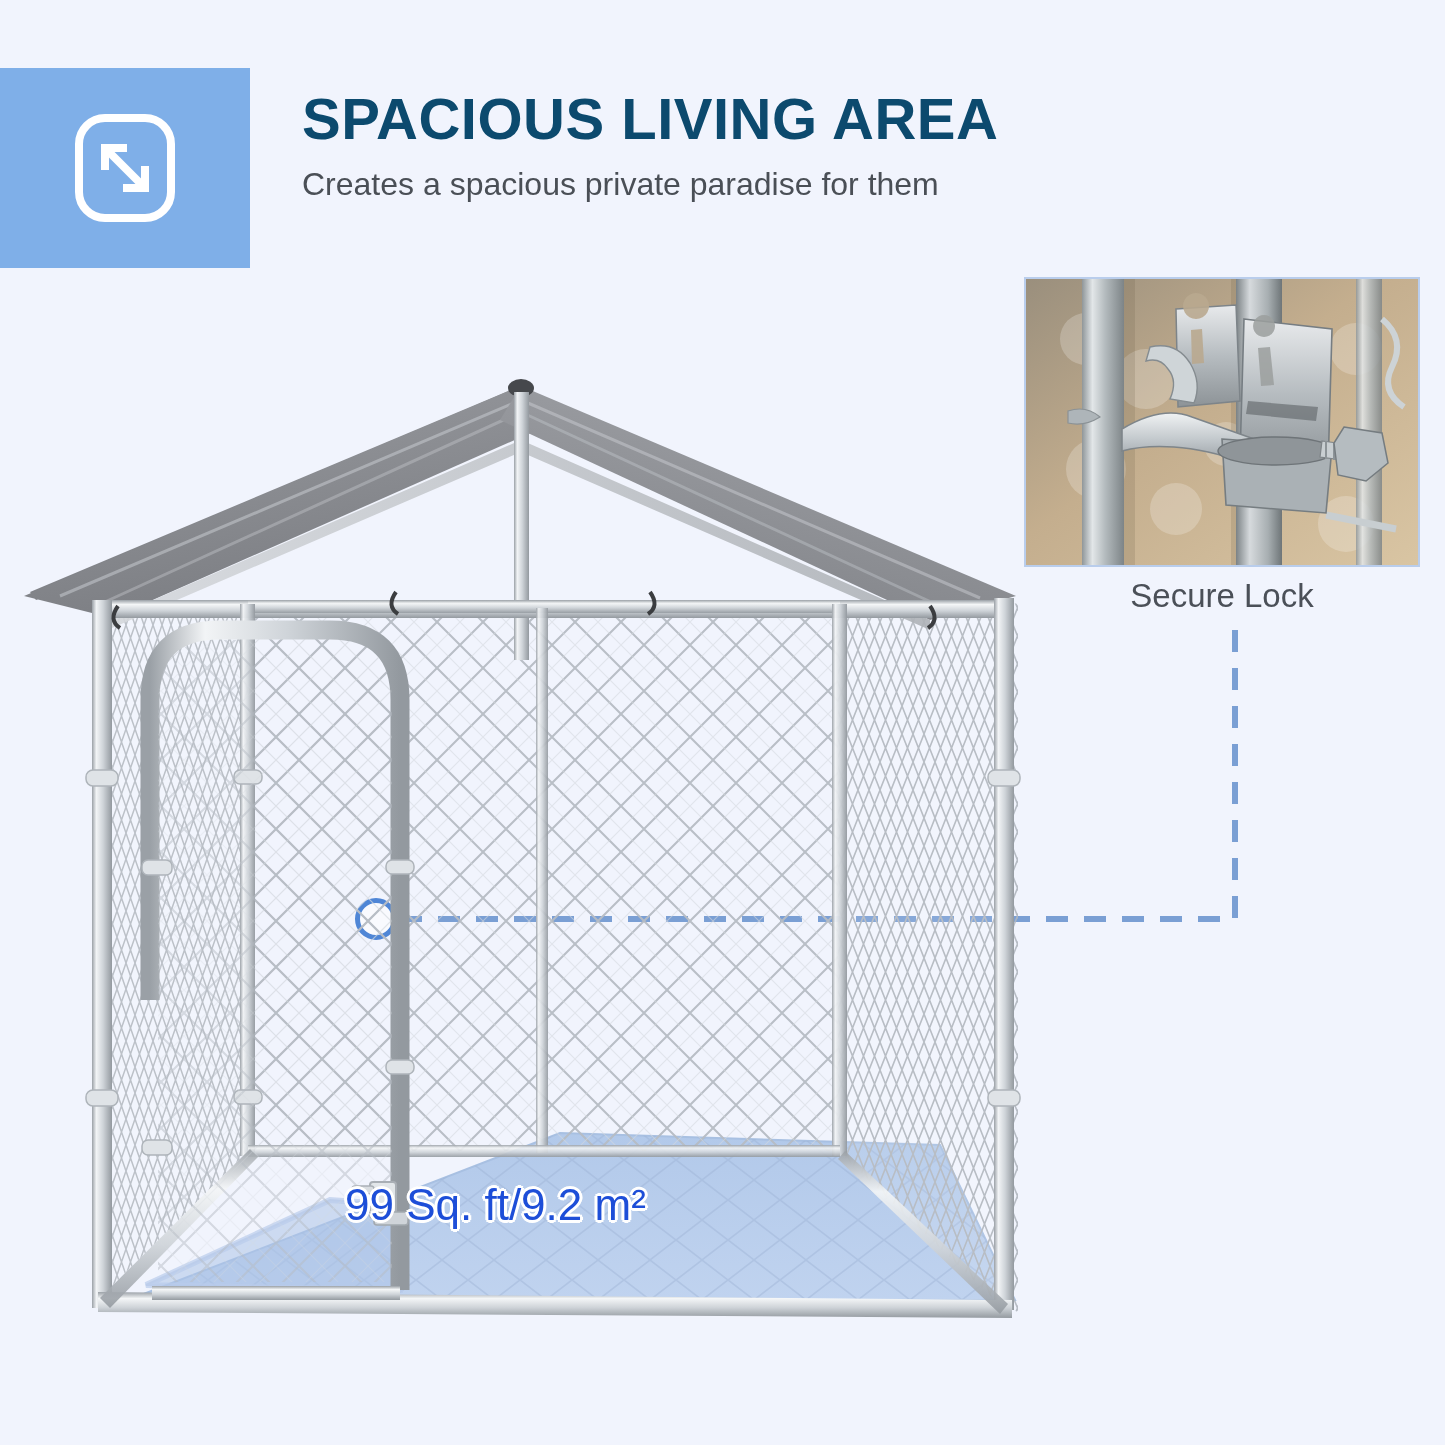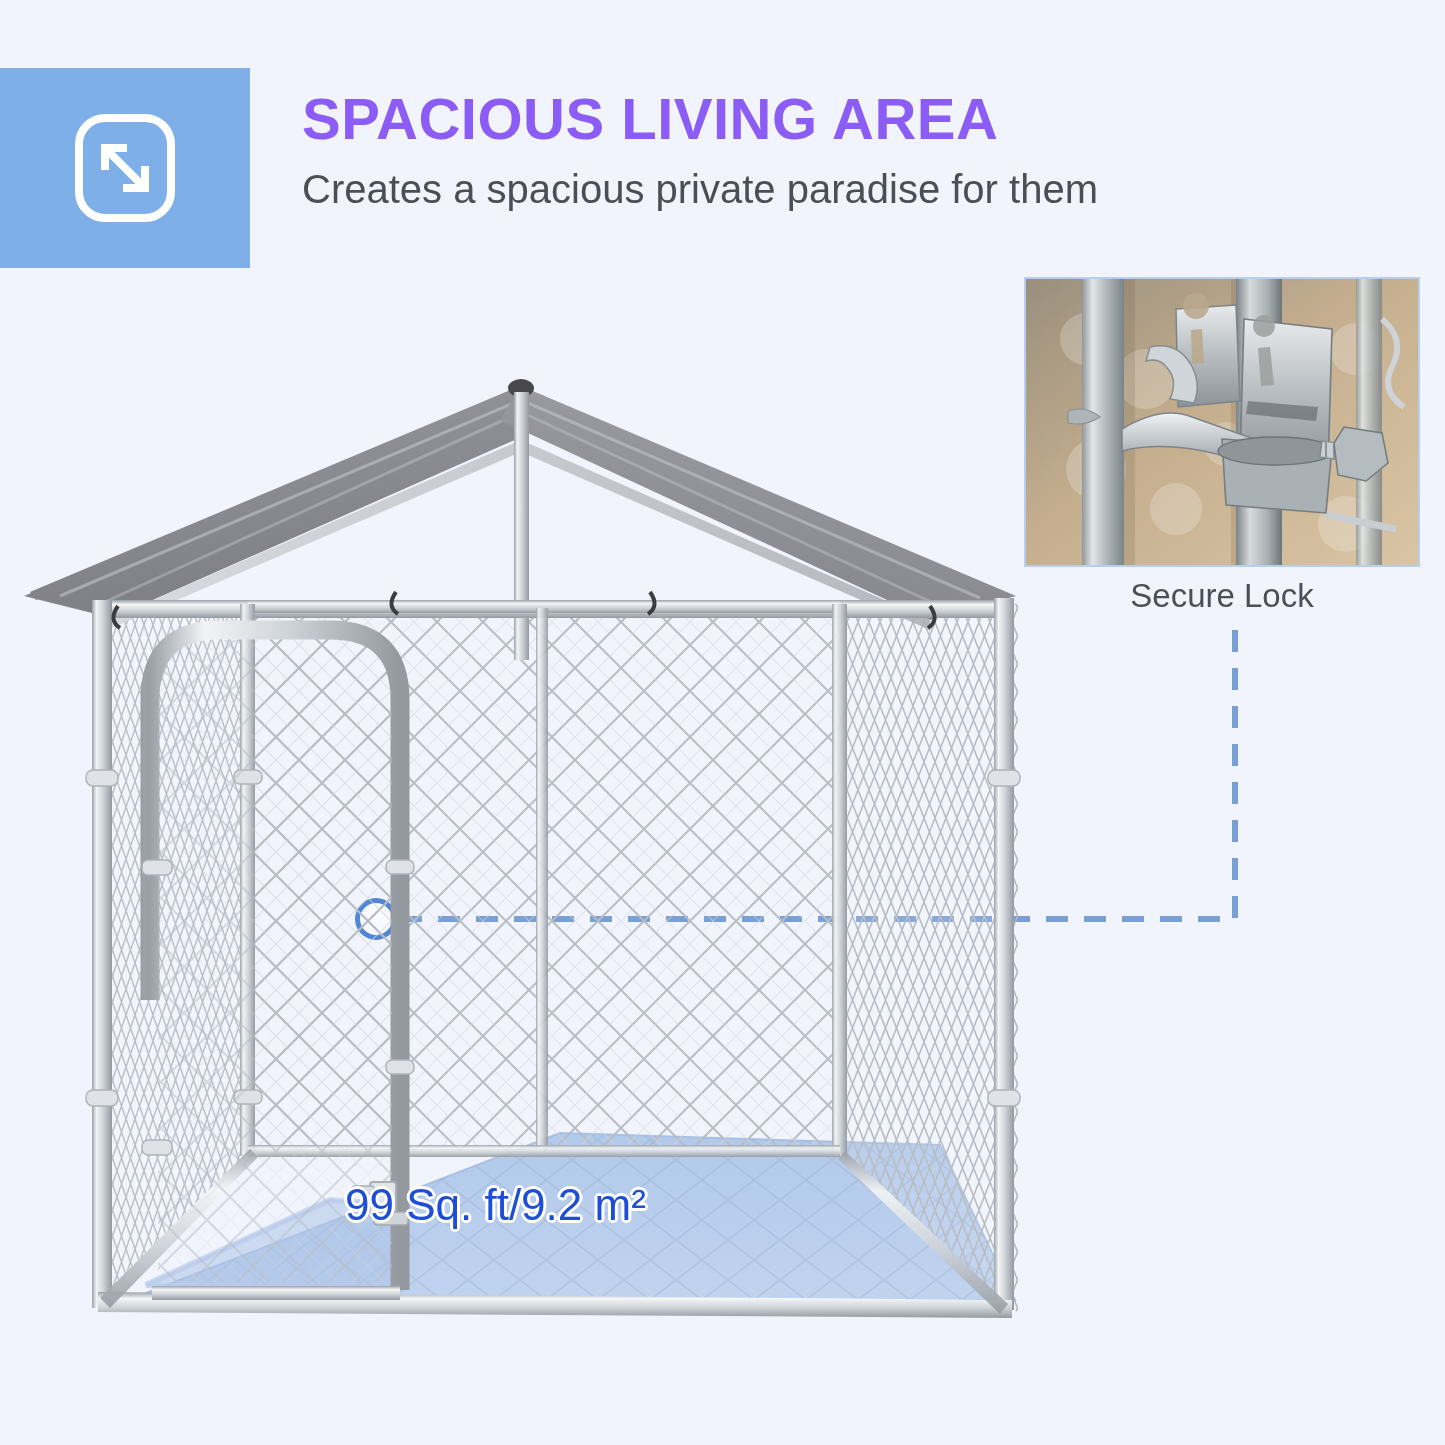--- a/index.html
+++ b/index.html
@@ -39,29 +39,29 @@
 
   #header-text {
     position: absolute;
     left: 302px;
     top: 88px;
     width: 1100px;
   }
   #headline {
     font-size: 58px;
     font-weight: bold;
-    color: #8b5cf6;
+    color: #0c4a6e;
     letter-spacing: 0.5px;
     line-height: 1.08;
     margin: 0;
     white-space: nowrap;
     font-stretch: condensed;
   }
   #subheadline {
-    font-size: 40px;
+    font-size: 32px;
     color: #4a4f56;
     margin: 14px 0 0 0;
     line-height: 1.2;
     white-space: nowrap;
     font-weight: 400;
   }
 
   
   #inset-wrap {
     position: absolute;

